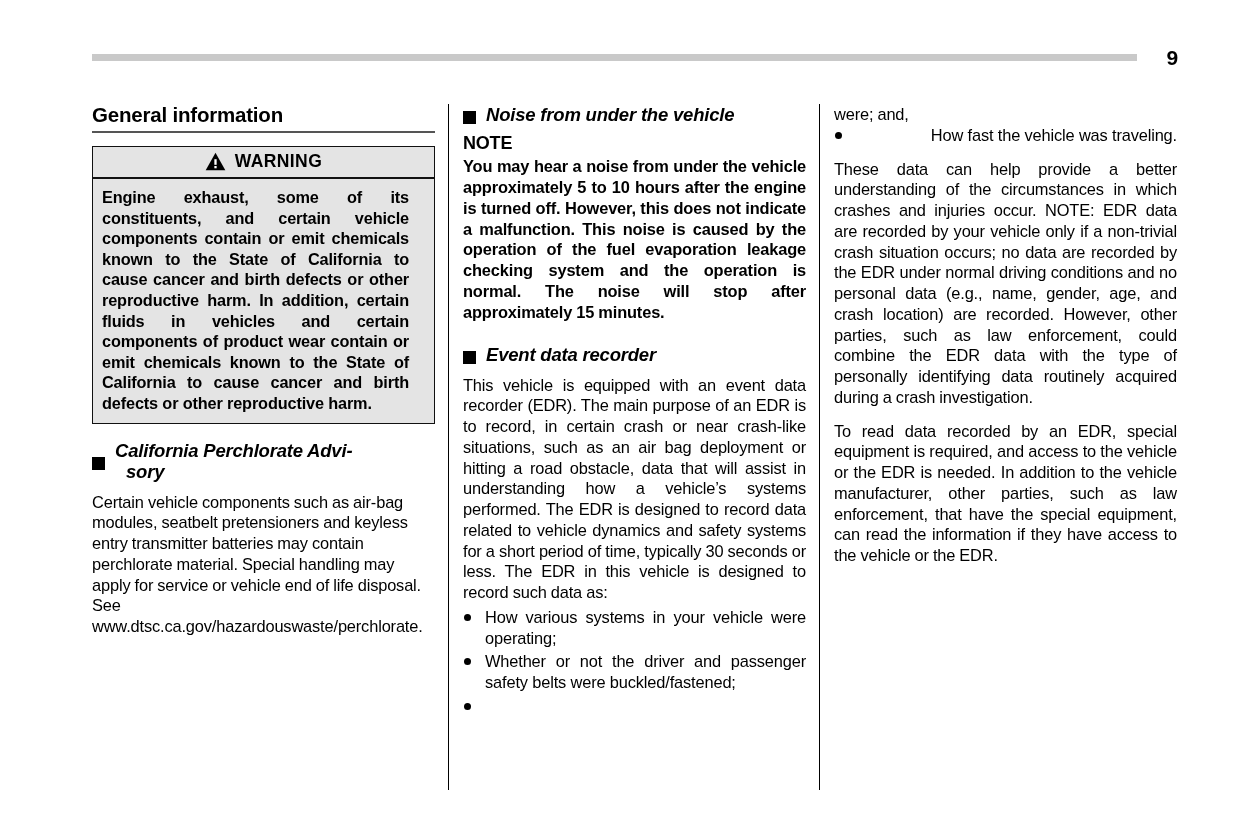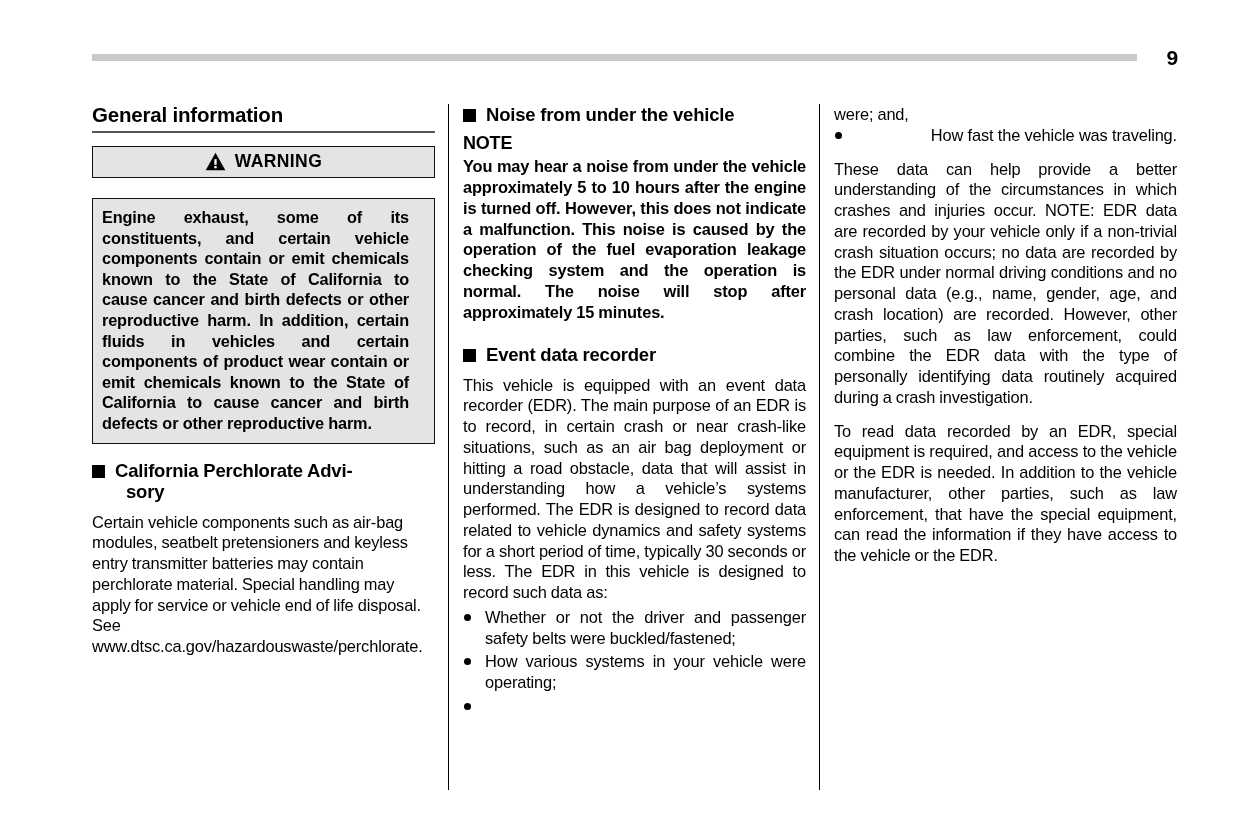--- a/index.html
+++ b/index.html
@@ -80,26 +80,27 @@
     letter-spacing: -0.2px;
   }
   .title-rule {
     height: 2px;
     background: #555555;
     margin: 0 0 13px 0;
   }
 
   .sub-head {
     display: flex;
-    align-items: flex-start;
+    align-items: center;
     font-size: 18.5px;
     font-weight: bold;
     line-height: 1.16;
     letter-spacing: -0.2px;
     margin: 0 0 9px 0;
+    font-style: italic;
   }
   .sub-head .sq {
     flex: none;
     width: 13px;
     height: 13px;
     background: #000;
     margin: 5px 10px 0 0;
   }
   .sub-head .sq-text {
     display: block;
@@ -155,21 +156,21 @@
   .warning-header .wtext {
     font-size: 17.5px;
     font-weight: bold;
     letter-spacing: 0.4px;
   }
   .warning-body {
     border: 1.6px solid #111;
     border-top: none;
     background: #e4e4e4;
     padding: 8px 25px 9px 9px;
-    margin-top: 20px;
+    margin-top: 0;
     border-top: 1.6px solid #111;
   }
   .warning-body p {
     font-size: 16.3px;
     font-weight: bold;
     line-height: 1.265;
     margin: 0;
     text-align: justify;
     letter-spacing: -0.15px;
   }
@@ -258,22 +259,22 @@
     <p class="body bold">You may hear a noise from under the vehicle approximately 5 to 10 hours after the engine is turned off. However, this does not indicate a malfunction. This noise is caused by the operation of the fuel evaporation leakage checking system and the operation is normal. The noise will stop after approximately 15 minutes.</p>
 
     <div class="sub-head" style="margin-top:22px;">
       <span class="sq"></span>
       <span class="sq-text">Event data recorder</span>
     </div>
 
     <p class="body tight">This vehicle is equipped with an event data recorder (EDR). The main purpose of an EDR is to record, in certain crash or near crash-like situations, such as an air bag deployment or hitting a road obstacle, data that will assist in understanding how a vehicle’s systems performed. The EDR is designed to record data related to vehicle dynamics and safety systems for a short period of time, typically 30 seconds or less. The EDR in this vehicle is designed to record such data as:</p>
 
     <ul class="bullets" style="margin-top:4px;">
+      <li><span class="dot"></span><span>How various systems in your vehicle were operating;</span></li>
       <li><span class="dot"></span><span>Whether or not the driver and passenger safety belts were buckled/fastened;</span></li>
-      <li><span class="dot"></span><span>How various systems in your vehicle were operating;</span></li>
       <li><span class="dot"></span></li>
     </ul>
   </div>
 
   <div class="col-gap">
     <div class="divider"></div>
   </div>
 
   <div class="col">
 

